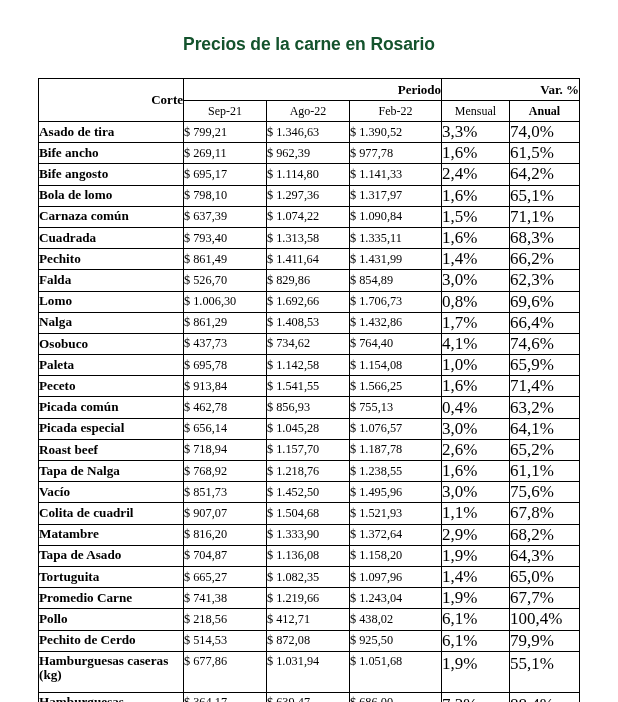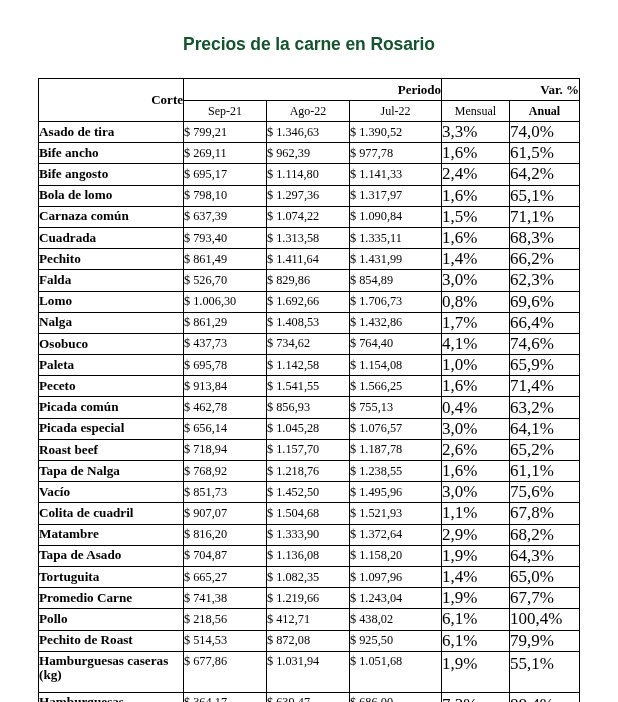--- a/index.html
+++ b/index.html
@@ -124,21 +124,21 @@
       </colgroup>
       <thead>
         <tr>
           <th class="th-corte" rowspan="2">Corte</th>
           <th class="th-group" colspan="3">Periodo</th>
           <th class="th-group" colspan="2">Var. %</th>
         </tr>
         <tr>
           <th class="th-sub">Sep-21</th>
           <th class="th-sub">Ago-22</th>
-          <th class="th-sub">Jul-22</th>
+          <th class="th-sub">Feb-22</th>
           <th class="th-sub">Mensual</th>
           <th class="th-sub bold">Anual</th>
         </tr>
       </thead>
       <tbody id="table-body">
           <tr>
             <td class="cut-name">Asado de tira</td>
             <td class="num">$ 799,21</td>
             <td class="num">$ 1.346,63</td>
             <td class="num">$ 1.390,52</td>
@@ -323,21 +323,21 @@
           </tr>
           <tr>
             <td class="cut-name">Pollo</td>
             <td class="num">$ 218,56</td>
             <td class="num">$ 412,71</td>
             <td class="num">$ 438,02</td>
             <td class="pct">6,1%</td>
             <td class="pct">100,4%</td>
           </tr>
           <tr>
-            <td class="cut-name">Pechito de Roast</td>
+            <td class="cut-name">Pechito de Cerdo</td>
             <td class="num">$ 514,53</td>
             <td class="num">$ 872,08</td>
             <td class="num">$ 925,50</td>
             <td class="pct">6,1%</td>
             <td class="pct">79,9%</td>
           </tr>
           <tr class="two-line">
             <td class="cut-name">Hamburguesas caseras (kg)</td>
             <td class="num">$ 677,86</td>
             <td class="num">$ 1.031,94</td>

